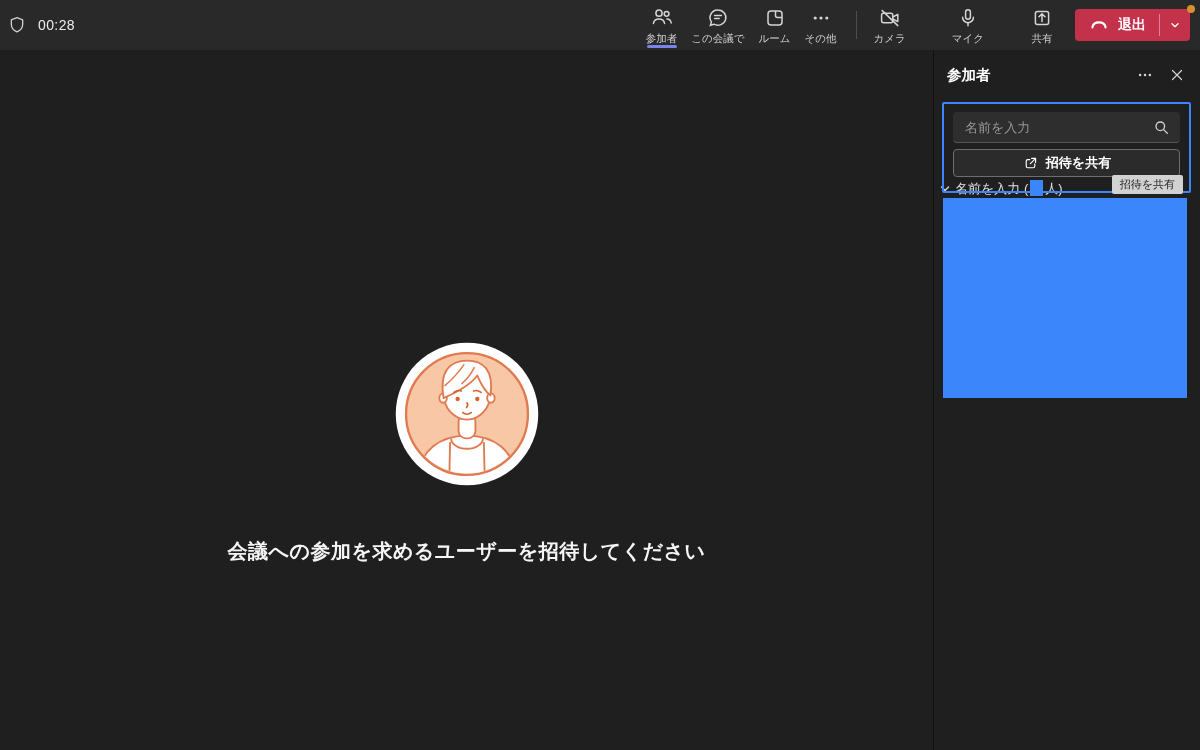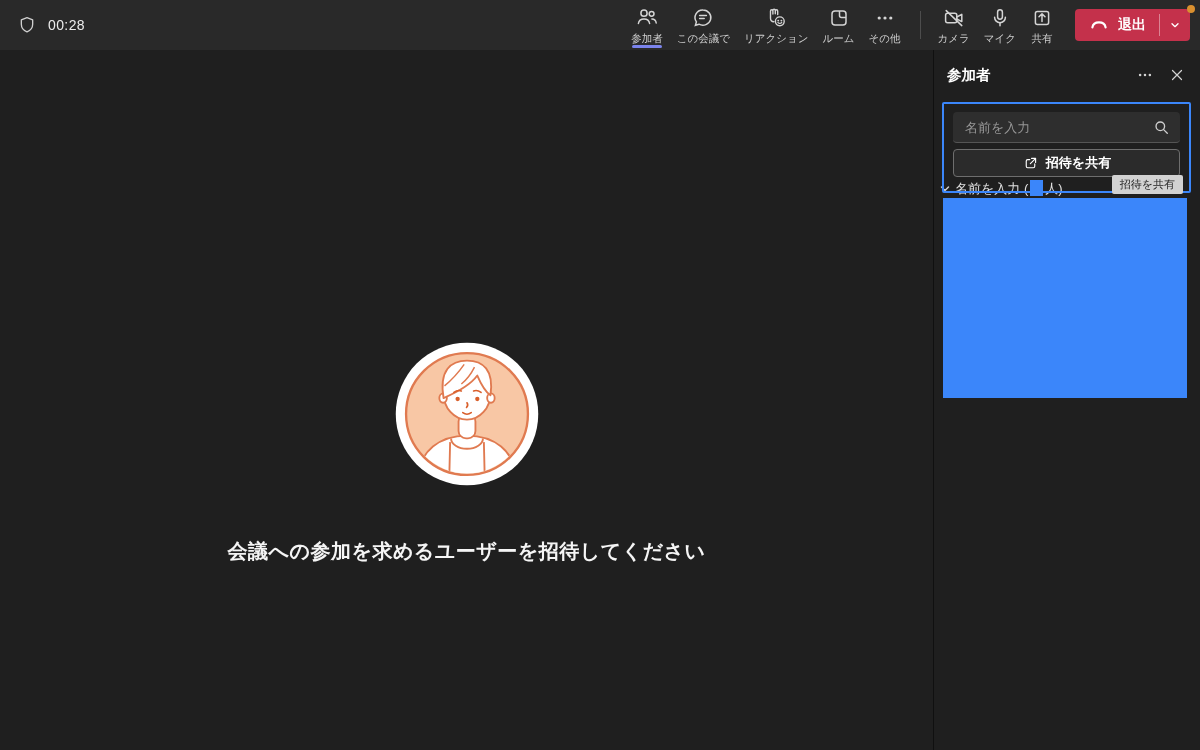--- a/index.html
+++ b/index.html
@@ -21,35 +21,35 @@
     position:relative;
     color:#fff;
   }
 
   
   .topbar{
     position:absolute;top:0;left:0;width:1200px;height:50px;
     background:var(--topbar-bg);
     display:flex;align-items:center;
   }
-  .topbar-left{display:flex;align-items:center;gap:11px;padding-left:17px;}
+  .topbar-left{display:flex;align-items:center;gap:11px;padding-left:7px;}
   .timer{font-size:14px;color:#ececec;letter-spacing:.4px;}
   .tb-nav{display:flex;align-items:stretch;height:100%;margin-left:auto;}
   .tb-item{
     display:flex;flex-direction:column;align-items:center;justify-content:center;
     gap:3px;padding:0 7px;height:100%;position:relative;cursor:pointer;
   }
   .tb-item .lbl{font-size:10.5px;color:var(--label);white-space:nowrap;line-height:1;}
   .tb-item .underline{
     position:absolute;bottom:2px;left:50%;transform:translateX(-50%);
     width:30px;height:3px;border-radius:2px;background:var(--accent);display:none;
   }
   .tb-item.active .underline{display:block;}
   .tb-sep{width:1px;height:28px;background:#4d4d4d;margin:0 10px 0 12px;align-self:center;}
-  .tb-devices{display:flex;align-items:stretch;height:100%;}
+  .tb-devices{display:flex;align-items:stretch;height:100%;gap:32px;}
   .leave-btn{
     display:flex;align-items:stretch;height:32px;margin:0 10px 0 14px;
     background:var(--danger);border-radius:4px;overflow:hidden;cursor:pointer;
   }
   .leave-main{display:flex;align-items:center;gap:8px;padding:8px 13px;}
   .leave-main .lbl{font-size:14px;font-weight:700;color:#fff;}
   .leave-div{width:1px;background:rgba(255,255,255,.4);margin:5px 0;}
   .leave-chevron{display:flex;align-items:center;justify-content:center;width:30px;}
   .notif-dot{
     position:absolute;top:5px;right:5px;width:8px;height:8px;border-radius:50%;
@@ -146,32 +146,20 @@
       <span class="underline"></span>
     </div>
     <div class="tb-item">
       <span>
         <svg width="24" height="24" viewBox="0 0 24 24" fill="none" stroke="#d4d4d4" stroke-width="1.5" stroke-linecap="round">
           <path d="M12 4 a8 7.6 0 1 1 -4.1 14.2 L4.4 19.3 l1-3.4 A7.6 7.6 0 0 1 12 4 Z"></path>
           <path d="M8.6 9.6 h6.8 M8.6 12.6 h4.6"></path>
         </svg>
       </span>
       <span class="lbl">この会議で</span>
-
-    </div>
-    <div class="tb-item">
-      <span>
-        <svg width="24" height="24" viewBox="0 0 24 24" fill="none" stroke="#d4d4d4" stroke-width="1.4" stroke-linecap="round" stroke-linejoin="round">
-          <path d="M6.5 9 v-4 a1.2 1.2 0 0 1 2.4 0 v3 m0-3.6 a1.2 1.2 0 0 1 2.4 0 v3.4 m0-2.8 a1.2 1.2 0 0 1 2.4 0 v3.6 m-7.2 0.4 v3.2 c0 2 1.4 3.4 3.4 3.6"></path>
-          <circle cx="15.8" cy="15.3" r="4.4"></circle>
-          <path d="M14.2 14.6 h0.02 M17.4 14.6 h0.02" stroke-width="1.9"></path>
-          <path d="M14 16.6 a2.4 2.4 0 0 0 3.6 0"></path>
-        </svg>
-      </span>
-      <span class="lbl">リアクション</span>
 
     </div>
     <div class="tb-item">
       <span>
         <svg width="24" height="24" viewBox="0 0 24 24" fill="none" stroke="#d4d4d4" stroke-width="1.5" stroke-linejoin="round">
           <rect x="5" y="5" width="14" height="14" rx="3"></rect>
           <path d="M12.5 5 v4.5 a2 2 0 0 0 2 2 H19"></path>
         </svg>
       </span>
       <span class="lbl">ルーム</span>

